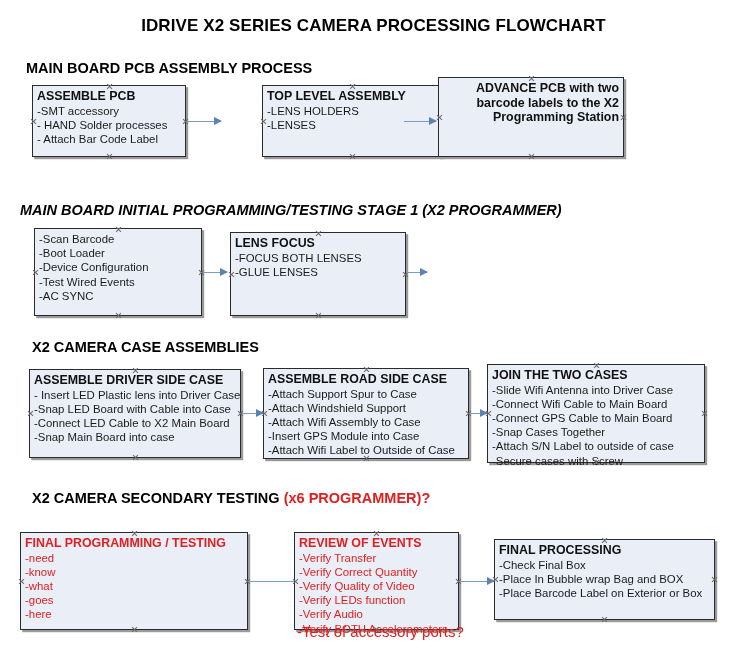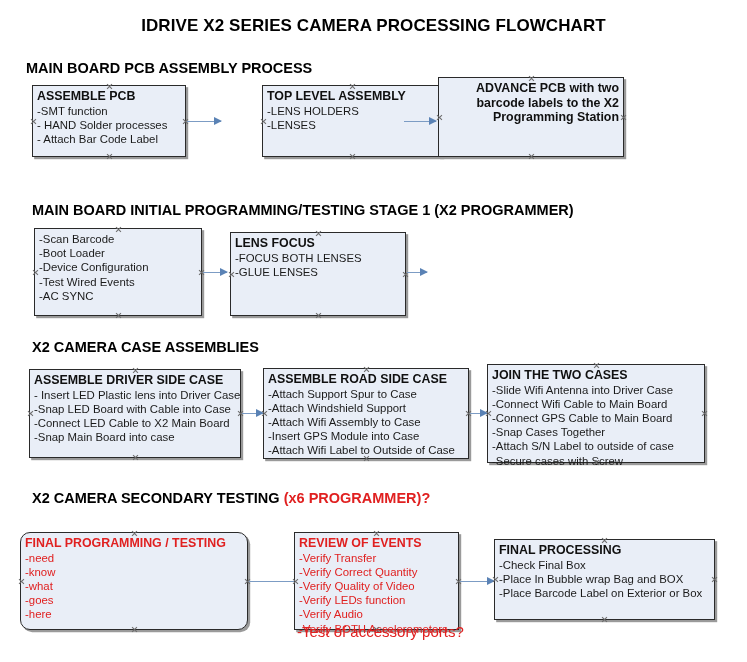--- a/index.html
+++ b/index.html
@@ -113,21 +113,21 @@
 <div id="canvas">
 
   <div class="doc-title">IDRIVE X2  SERIES CAMERA PROCESSING FLOWCHART</div>
 
   <div class="section-head" style="left:26px; top:60px;">
     <span>MAIN BOARD PCB ASSEMBLY PROCESS</span>
   </div>
 
   <div class="node" style="left:32px; top:85px; width:154px; height:72px;">
     <div class="n-title">ASSEMBLE PCB</div>
-    <div class="n-line">-SMT function</div>
+    <div class="n-line">-SMT accessory</div>
     <div class="n-line">- HAND Solder processes</div>
     <div class="n-line">- Attach Bar Code Label</div>
     <div class="handle" style="left:50%; top:0;"></div>
     <div class="handle" style="left:50%; top:100%;"></div>
     <div class="handle" style="left:0; top:50%;"></div>
     <div class="handle" style="left:100%; top:50%;"></div>
   </div>
 
   <div class="conn" style="left:187px; top:121px; width:34px;">
     <div class="arrowhead"></div>
@@ -148,21 +148,21 @@
   </div>
 
   <div class="node" style="left:438px; top:77px; width:186px; height:80px;text-align:right;">
     <div class="n-title multi">ADVANCE PCB with two barcode labels to the  X2 Programming Station</div>
     <div class="handle" style="left:50%; top:0;"></div>
     <div class="handle" style="left:50%; top:100%;"></div>
     <div class="handle" style="left:0; top:50%;"></div>
     <div class="handle" style="left:100%; top:50%;"></div>
   </div>
 
-  <div class="section-head" style="left:32px; top:202px;">
+  <div class="section-head" style="left:20px; top:202px;font-style:italic;">
     <span>MAIN BOARD INITIAL PROGRAMMING/TESTING STAGE 1 (X2 PROGRAMMER)</span>
   </div>
 
   <div class="node" style="left:34px; top:228px; width:168px; height:88px;">
     <div class="n-line">-Scan Barcode</div>
     <div class="n-line">-Boot Loader</div>
     <div class="n-line">-Device Configuration</div>
     <div class="n-line">-Test Wired Events</div>
     <div class="n-line">-AC SYNC</div>
     <div class="handle" style="left:50%; top:0;"></div>
@@ -238,21 +238,21 @@
     <div class="handle" style="left:50%; top:0;"></div>
     <div class="handle" style="left:50%; top:100%;"></div>
     <div class="handle" style="left:0; top:50%;"></div>
     <div class="handle" style="left:100%; top:50%;"></div>
   </div>
 
   <div class="section-head" style="left:32px; top:490px;">
     <span>X2 CAMERA SECONDARY TESTING </span><span class="accent">(x6 PROGRAMMER)?</span>
   </div>
 
-  <div class="node red" style="left:20px; top:532px; width:228px; height:98px;border-radius:10px;">
+  <div class="node red" style="left:20px; top:532px; width:228px; height:98px;">
     <div class="n-title">FINAL PROGRAMMING / TESTING</div>
     <div class="n-line">-need</div>
     <div class="n-line">-know</div>
     <div class="n-line">-what</div>
     <div class="n-line">-goes</div>
     <div class="n-line">-here</div>
     <div class="handle" style="left:50%; top:0;"></div>
     <div class="handle" style="left:50%; top:100%;"></div>
     <div class="handle" style="left:0; top:50%;"></div>
     <div class="handle" style="left:100%; top:50%;"></div>

